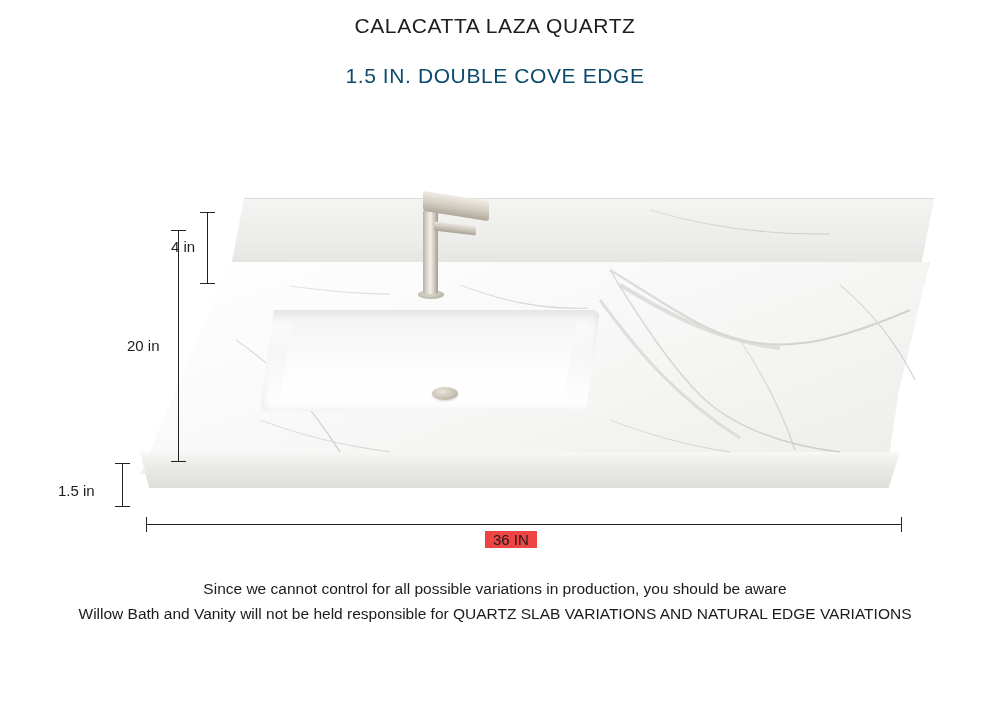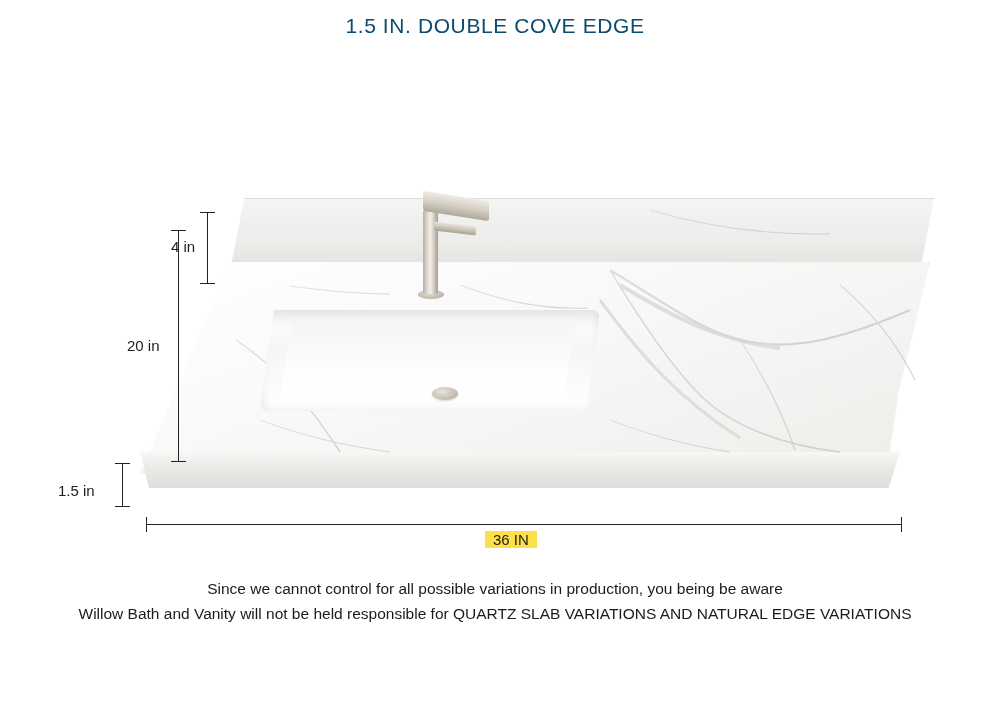--- a/index.html
+++ b/index.html
@@ -203,20 +203,21 @@
     font-size: 15.5px;
     line-height: 25px;
     color: #1b1b1b;
   }
   .disclaimer div { white-space: nowrap; }
 </style>
 </head>
 <body>
 
 <div class="title-block">
+  <div class="title-main">CALACATTA LAZA QUARTZ</div>
   <div class="title-sub">1.5 IN. DOUBLE COVE EDGE</div>
 </div>
 
 <div class="product-area">
   <div class="counter">
 
     <div class="backsplash-top"></div>
     <div class="backsplash"></div>
     <div class="deck"></div>
     <div class="edge-front"></div>
@@ -268,18 +269,18 @@
 <div class="dim" style="left:127px; top:337px;">20 in</div>
 
 <div class="dim-line" style="left:122px; top:463px; width:1px; height:44px;"></div>
 <div class="dim-line" style="left:115px; top:463px; width:15px; height:1px;"></div>
 <div class="dim-line" style="left:115px; top:506px; width:15px; height:1px;"></div>
 <div class="dim" style="left:58px; top:482px;">1.5 in</div>
 
 <div class="dim-line" style="left:146px; top:524px; width:756px; height:1px;"></div>
 <div class="dim-line" style="left:146px; top:517px; width:1px; height:15px;"></div>
 <div class="dim-line" style="left:901px; top:517px; width:1px; height:15px;"></div>
-<div class="dim" style="left:485px; top:531px; background:#fde047; padding:0 8px;">36  IN</div>
+<div class="dim" style="left:485px; top:531px; background:#ef4444; padding:0 8px;">36  IN</div>
 
 <div class="disclaimer">
-  <div>Since we cannot control for all possible variations in production, you being be aware</div>
+  <div>Since we cannot control for all possible variations in production, you should be aware</div>
   <div>Willow Bath and Vanity will not be held responsible for QUARTZ SLAB VARIATIONS AND NATURAL EDGE VARIATIONS</div>
 </div>
 
 </body></html>

